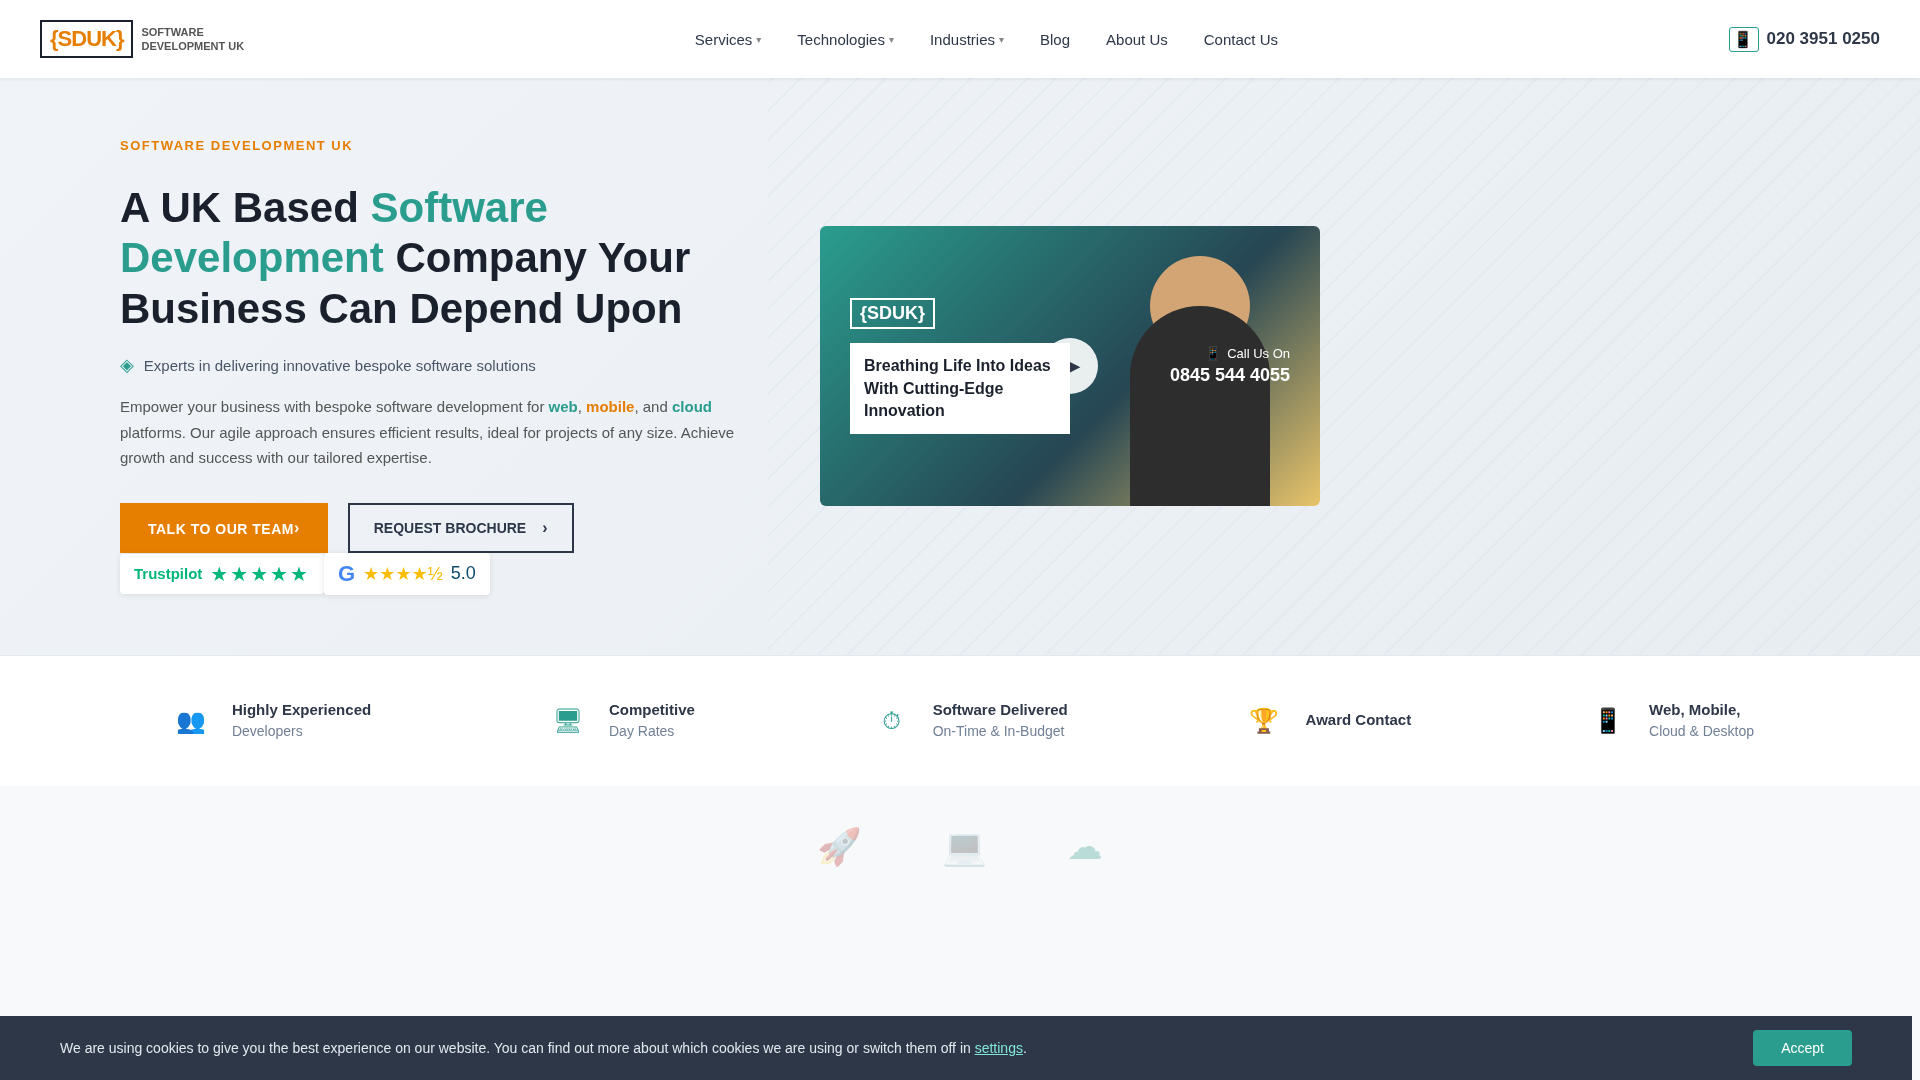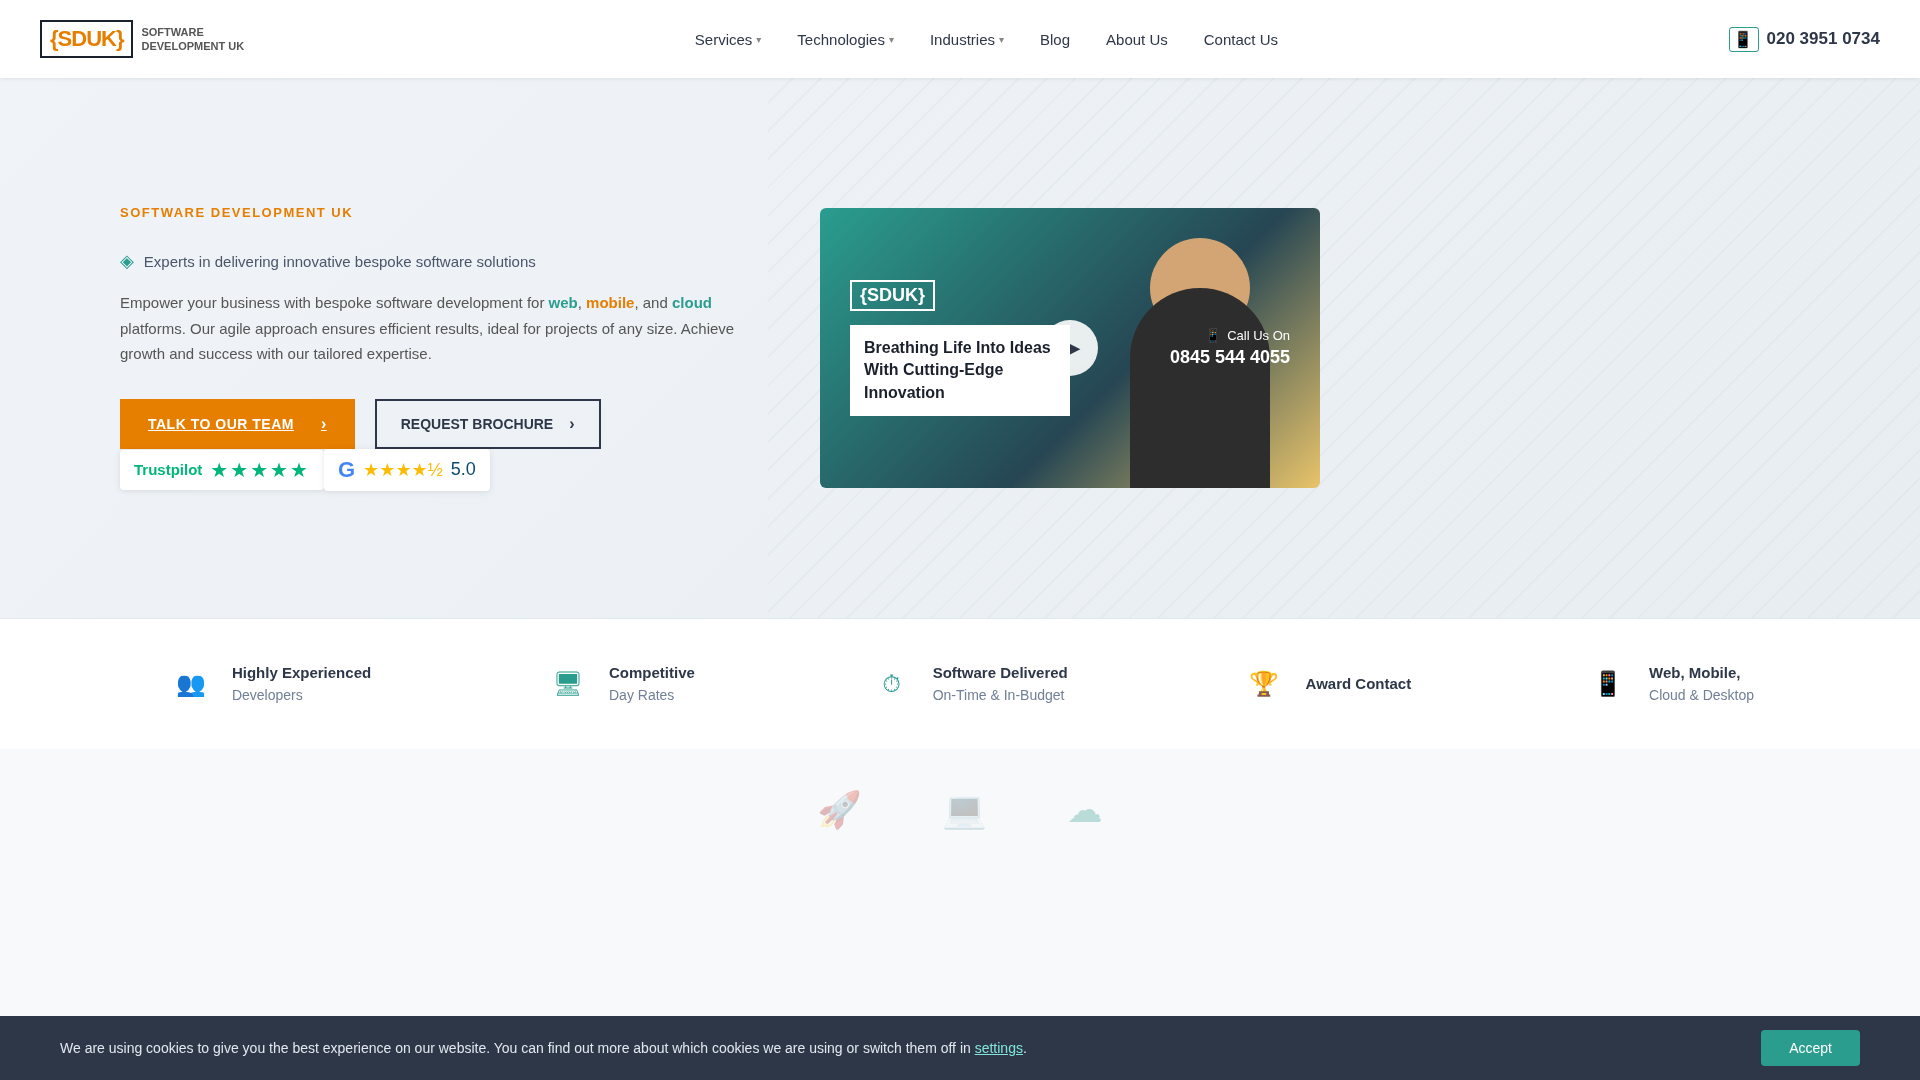--- a/index.html
+++ b/index.html
@@ -42,21 +42,21 @@
     .diamond-icon { color: #2a9d8f; font-size: 18px; }
     .hero-body { font-size: 15px; color: #555; line-height: 1.7; margin-bottom: 32px; }
     .hero-body a { text-decoration: none; font-weight: 600; }
     .link-web { color: #2a9d8f; }
     .link-mobile { color: #e67e00; text-align: center; }
     .link-cloud { color: #2a9d8f; }
     .hero-buttons { display: flex; align-items: center; gap: 20px; }
     .btn-primary {
       background: #e67e00; color: #fff; border: none; padding: 16px 28px;
       font-size: 14px; font-weight: 700; letter-spacing: 0.5px; cursor: pointer;
-      display: flex; align-items: center; gap: 27px; text-transform: uppercase; text-decoration: underline;
+      display: flex; align-items: flex-end; gap: 0; text-transform: uppercase;
     }
     .btn-secondary {
       background: transparent; color: #2d3748; border: 2px solid #2d3748;
       padding: 14px 24px; font-size: 14px; font-weight: 700; cursor: pointer;
       display: flex; align-items: center; gap: 16px; text-transform: uppercase;
     }
     .btn-arrow { font-size: 16px; }
 
     
     .hero-right { flex: 0 0 500px; }
@@ -113,21 +113,21 @@
     .feature-icon {
       width: 50px; height: 50px; display: flex; align-items: center; justify-content: center;
       font-size: 24px; color: #2a9d8f;
     }
     .feature-text { line-height: 1.5; }
     .feature-label { font-weight: 700; font-size: 15px; color: #2d3748; }
     .feature-sublabel { font-size: 14px; color: #718096; }
 
     
     .cookie-banner {
-      position: fixed; bottom: 0; left: 0; right: 0; background: #2d3748;
+      position: fixed; bottom: 0; left: 0; right: 8px; background: #2d3748;
       color: #e2e8f0; padding: 14px 60px; display: flex; align-items: center;
       justify-content: space-between; z-index: 999; font-size: 14px; line-height: 1.5;
     }
     .cookie-text { flex: 1; }
     .cookie-text a { color: #81e6d9; text-decoration: underline; }
     .cookie-accept {
       background: #2a9d8f; color: #fff; border: none; padding: 10px 28px;
       font-size: 14px; font-weight: 400; cursor: pointer; border-radius: 4px; margin-left: 30px;
       white-space: nowrap;
     }
@@ -183,27 +183,30 @@
     <a href="#">
       <span>About Us</span>
     </a>
     <a href="#">
       <span>Contact Us</span>
     </a>
   </div>
 
   <div class="nav-phone">
     <span class="phone-icon">📱</span>
-    <span>020 3951 0734</span>
+    <span>020 3951 0250</span>
   </div>
 </nav>
 
 <section class="hero">
   <div class="hero-left">
     <div class="hero-tagline">SOFTWARE DEVELOPMENT UK</div>
+    <h1 class="hero-title">
+      <span>A UK Based </span><span class="highlight">Software Development</span><span> Company Your Business Can Depend Upon</span>
+    </h1>
     <div class="hero-subtitle">
       <span class="diamond-icon">◈</span>
       <span>Experts in delivering innovative bespoke software solutions</span>
     </div>
     <p class="hero-body">
       <span>Empower your business with bespoke software development for </span><a href="#" class="link-web">web</a><span>, </span><a href="#" class="link-mobile">mobile</a><span>, and </span><a href="#" class="link-cloud">cloud</a><span> platforms. Our agile approach ensures efficient results, ideal for projects of any size. Achieve growth and success with our tailored expertise.</span>
     </p>
     <div class="hero-buttons">
       <button class="btn-primary">
         <span>TALK TO OUR TEAM</span>

